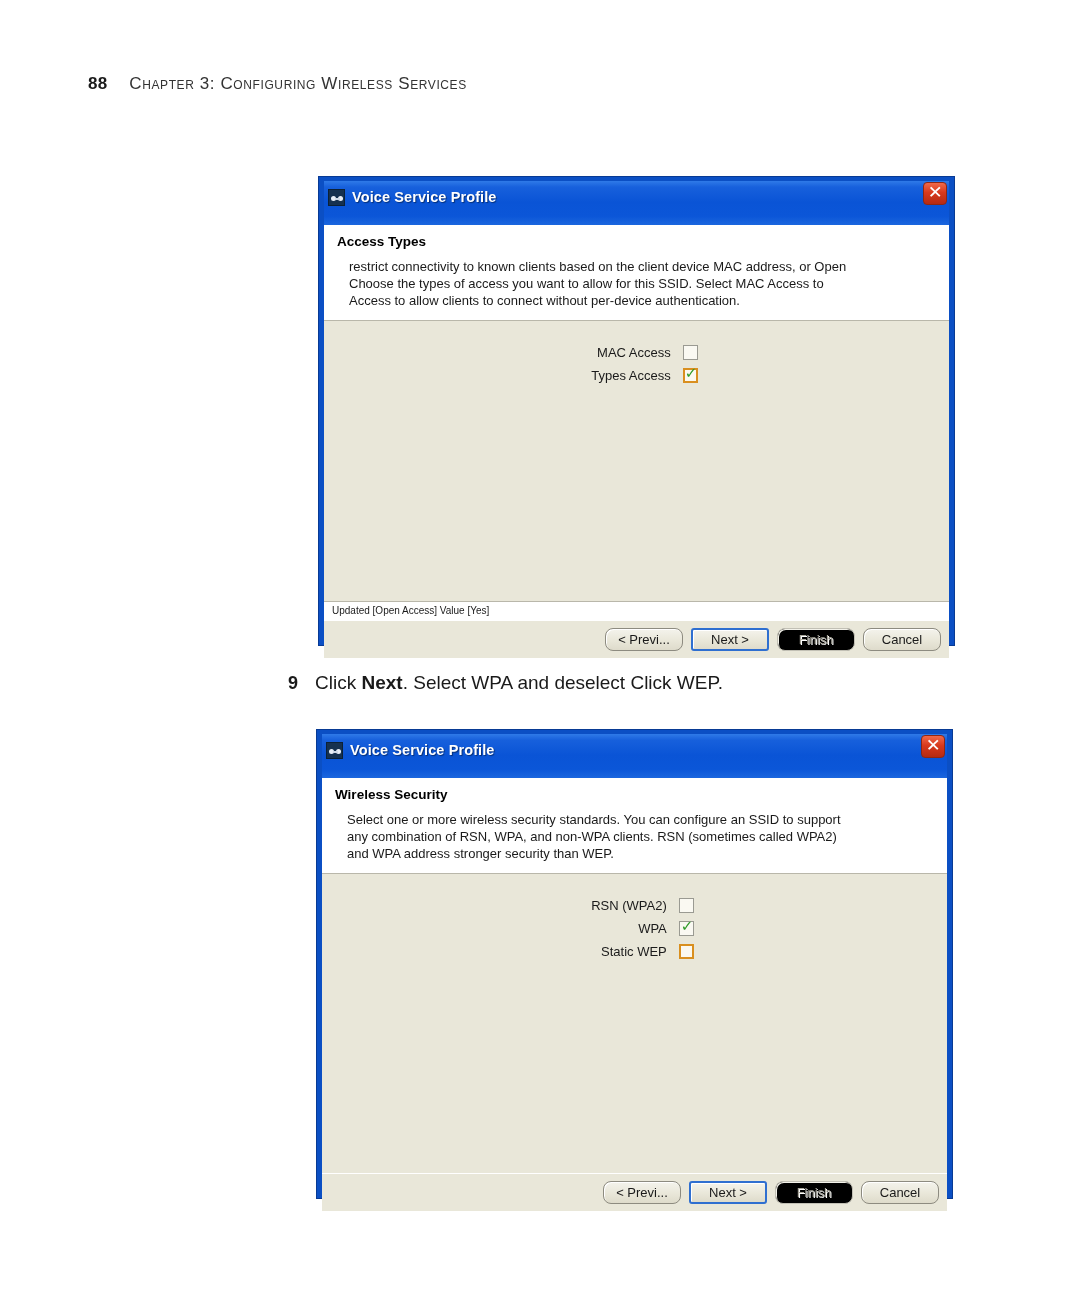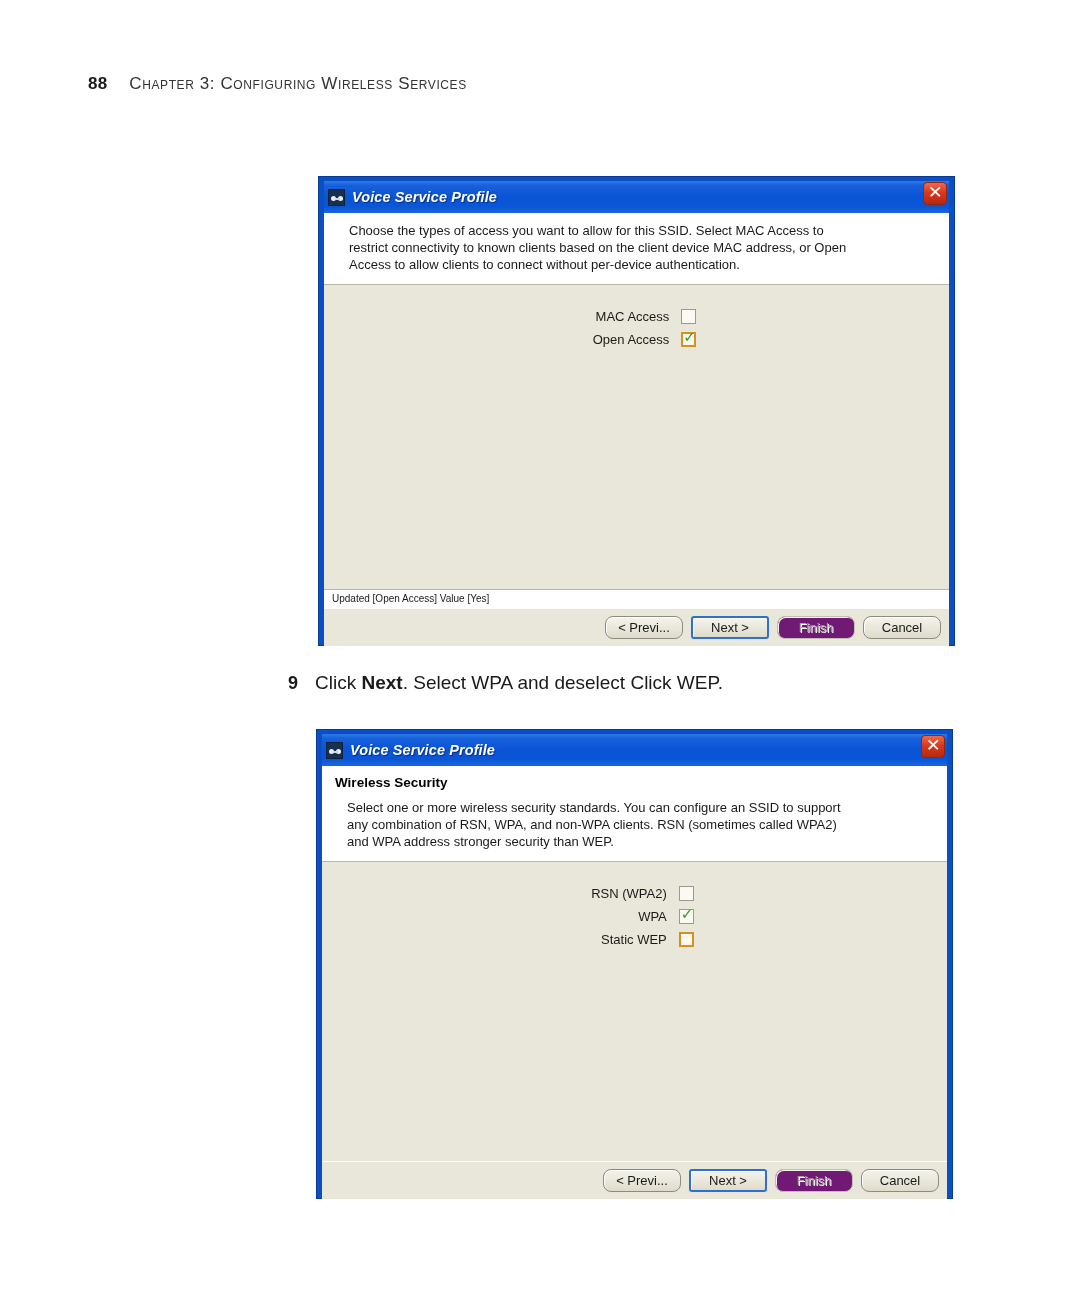--- a/index.html
+++ b/index.html
@@ -65,25 +65,24 @@
     box-sizing: border-box;
     font-size: 13px;
   }
   #dialog-access  { left: 318px; top: 176px; width: 637px; height: 470px; }
   #dialog-security{ left: 316px; top: 729px; width: 637px; height: 470px; }
 
   .titlebar {
     height: 32px;
     display: flex;
     align-items: center;
-    padding: 0 2px 0 4px;
+    padding: 0 2px 12px 4px;
     background: linear-gradient(to bottom,
         #2f7ae8 0%, #1760dc 14%, #0a54d6 48%, #0b56d8 80%, #1b66de 100%);
     position: relative;
-    font-style: italic;
   }
   .app-icon {
     width: 17px;
     height: 17px;
     background: #16314f;
     border: 1px solid #0c2136;
     box-sizing: border-box;
     margin-right: 7px;
     position: relative;
     flex: none;
@@ -240,21 +239,21 @@
     cursor: pointer;
     box-shadow: inset 1px 1px 0 #ffffff;
   }
   .btn.default {
     border: 2px solid #2f6fd0;
     border-radius: 3px;
   }
   .btn.disabled {
     color: #a9a79c;
     border-color: #c2c0b5;
-    background: #701a75;
+    background: #000000;
     box-shadow: inset 1px 1px 0 #f3f2ea;
     text-shadow: 1px 1px 0 #ffffff;
     cursor: default;
   }
 </style>
 </head>
 <body>
 
 <div class="page-header">
   <span class="page-number">88</span>
@@ -264,31 +263,32 @@
 <div class="dialog" id="dialog-access">
   <div class="titlebar">
     <span class="app-icon"></span>
     <span class="title-text">Voice Service Profile</span>
     <span class="close-btn">
         <span>✕</span>
       </span>
   </div>
   <div class="dlg-body">
     <div class="header-area">
+      <div class="header-title">Access Types</div>
       <div class="header-desc">
+        <div>restrict connectivity to known clients based on the client device MAC address, or Open</div>
         <div>Choose the types of access you want to allow for this SSID. Select MAC Access to</div>
-        <div>restrict connectivity to known clients based on the client device MAC address, or Open</div>
         <div>Access to allow clients to connect without per-device authentication.</div>
       </div>
     </div>
     <div class="content-area">
       <div class="check-grid">
         <span class="check-label">MAC Access</span>
         <span class="checkbox"></span>
-        <span class="check-label">Open Access</span>
+        <span class="check-label">Types Access</span>
         <span class="checkbox focused">
             <span class="tick">✓</span>
           </span>
       </div>
     </div>
     <div class="status-bar">Updated [Open Access] Value [Yes]</div>
     <div class="button-bar">
       <div class="btn">&lt; Previ...</div>
       <div class="btn default">Next &gt;</div>
       <div class="btn disabled">Finish</div>

